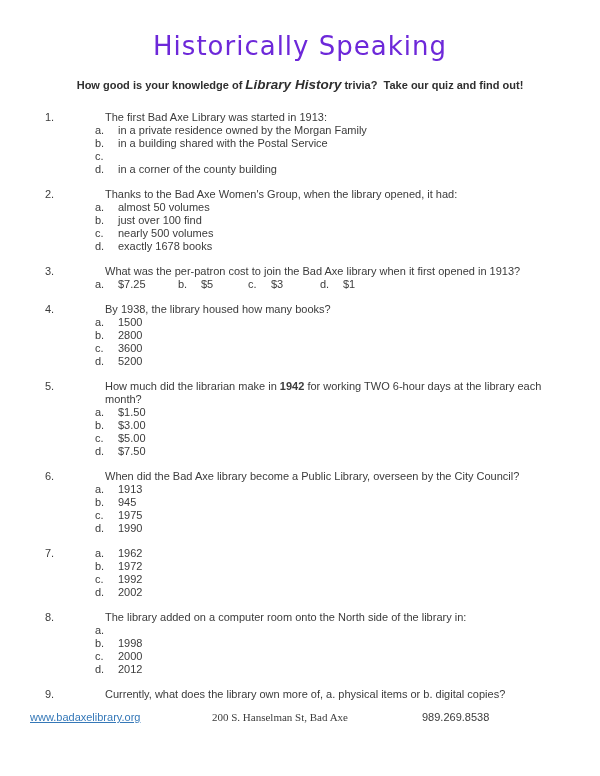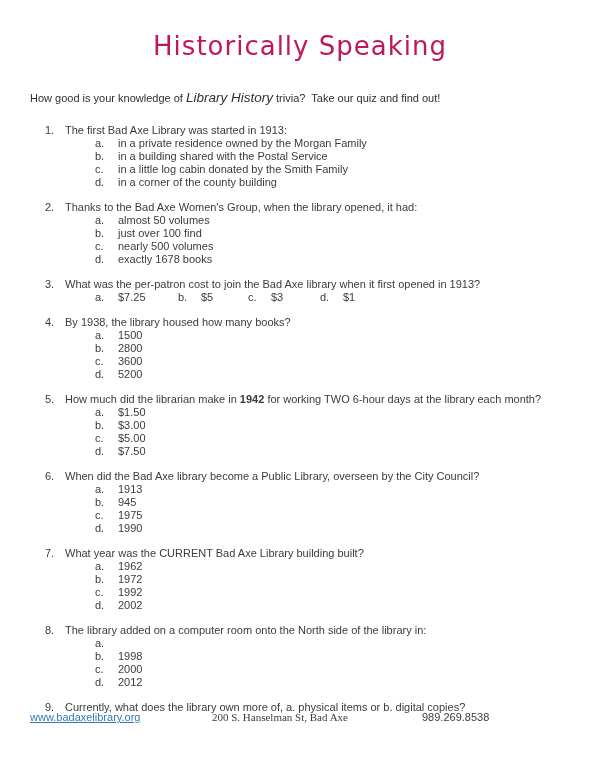--- a/index.html
+++ b/index.html
@@ -8,43 +8,43 @@
     width:600px; height:776px;
     font-family:"Liberation Sans", sans-serif;
     color:#3b3b3b;
     position:relative;
     overflow:hidden;
   }
   .page { padding:28px 30px 0 30px; }
 
   .title {
     text-align:center;
-    color:#be185d;
+    color:#6d28d9;
     font-family:cursive, "DejaVu Sans", sans-serif;
     font-size:26px;
     line-height:36px;
     letter-spacing:1px;
   }
 
   .subtitle {
-    text-align:left;
-    font-weight:normal;
+    text-align:center;
+    font-weight:bold;
     font-size:11px;
     line-height:16px;
-    margin-top:26px;
+    margin-top:13px;
     color:#2f2f2f;
   }
   .subtitle .em { font-style:italic; font-size:13.5px; }
 
   .questions { margin-top:18px; font-size:11px; line-height:13px; }
 
   .question { display:flex; margin-bottom:12px; }
   .q-num { width:20px; margin-left:15px; flex:0 0 auto; }
   .q-body { flex:1; min-width:0; }
-  .q-text { display:block; }
+  .q-text { display:block;margin-left:40px; }
   .q-text b { font-weight:bold; }
 
   .option { display:flex; }
   .opt-letter { flex:0 0 23px; margin-left:30px; }
   .opt-text { flex:1; min-width:0; }
 
   .q-options.horizontal { display:flex; padding-left:30px; }
   .q-options.horizontal .option { display:flex; }
   .q-options.horizontal .opt-letter { margin-left:0; }
   .q-options.horizontal .opt-text { flex:0 0 auto; }
@@ -85,21 +85,20 @@
     <span class="q-body">
       <span class="q-text"><span>The first Bad Axe Library was started in 1913:</span></span>
       <span class="q-options"><span class="option">
               <span class="opt-letter">a.</span>
               <span class="opt-text">in a private residence owned by the Morgan Family</span>
             </span><span class="option">
               <span class="opt-letter">b.</span>
               <span class="opt-text">in a building shared with the Postal Service</span>
             </span><span class="option">
               <span class="opt-letter">c.</span>
-              <span class="opt-text">in a little log cabin donated by the Smith Family</span>
             </span><span class="option">
               <span class="opt-letter">d.</span>
               <span class="opt-text">in a corner of the county building</span>
             </span></span>
     </span>
   </div>
 
   <div class="question">
     <span class="q-num">2.</span>
     <span class="q-body">
@@ -201,21 +200,20 @@
             </span><span class="option">
               <span class="opt-letter">d.</span>
               <span class="opt-text">1990</span>
             </span></span>
     </span>
   </div>
 
   <div class="question">
     <span class="q-num">7.</span>
     <span class="q-body">
-      <span class="q-text"><span>What year was the CURRENT Bad Axe Library building built?</span></span>
       <span class="q-options"><span class="option">
               <span class="opt-letter">a.</span>
               <span class="opt-text">1962</span>
             </span><span class="option">
               <span class="opt-letter">b.</span>
               <span class="opt-text">1972</span>
             </span><span class="option">
               <span class="opt-letter">c.</span>
               <span class="opt-text">1992</span>
             </span><span class="option">

